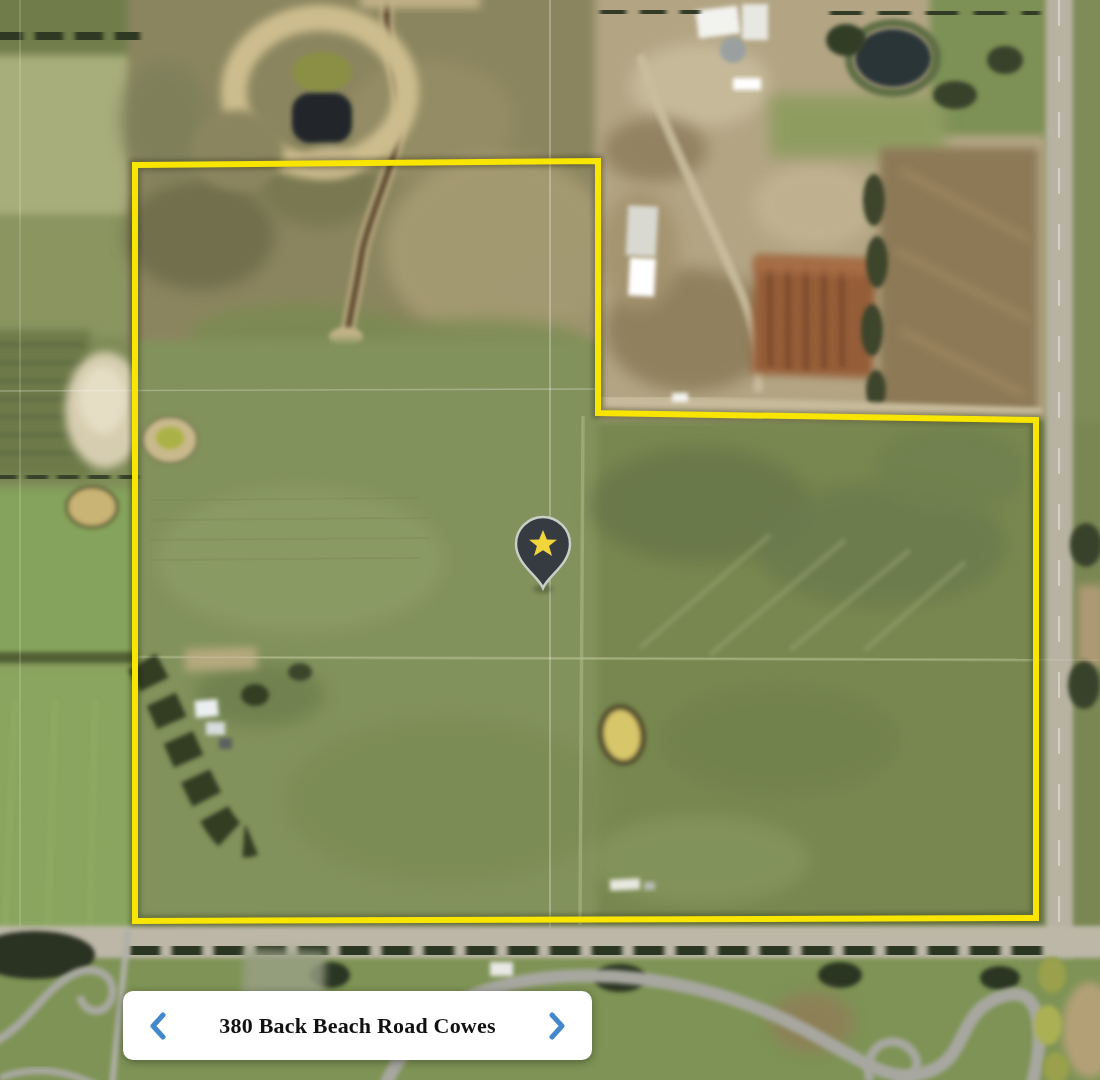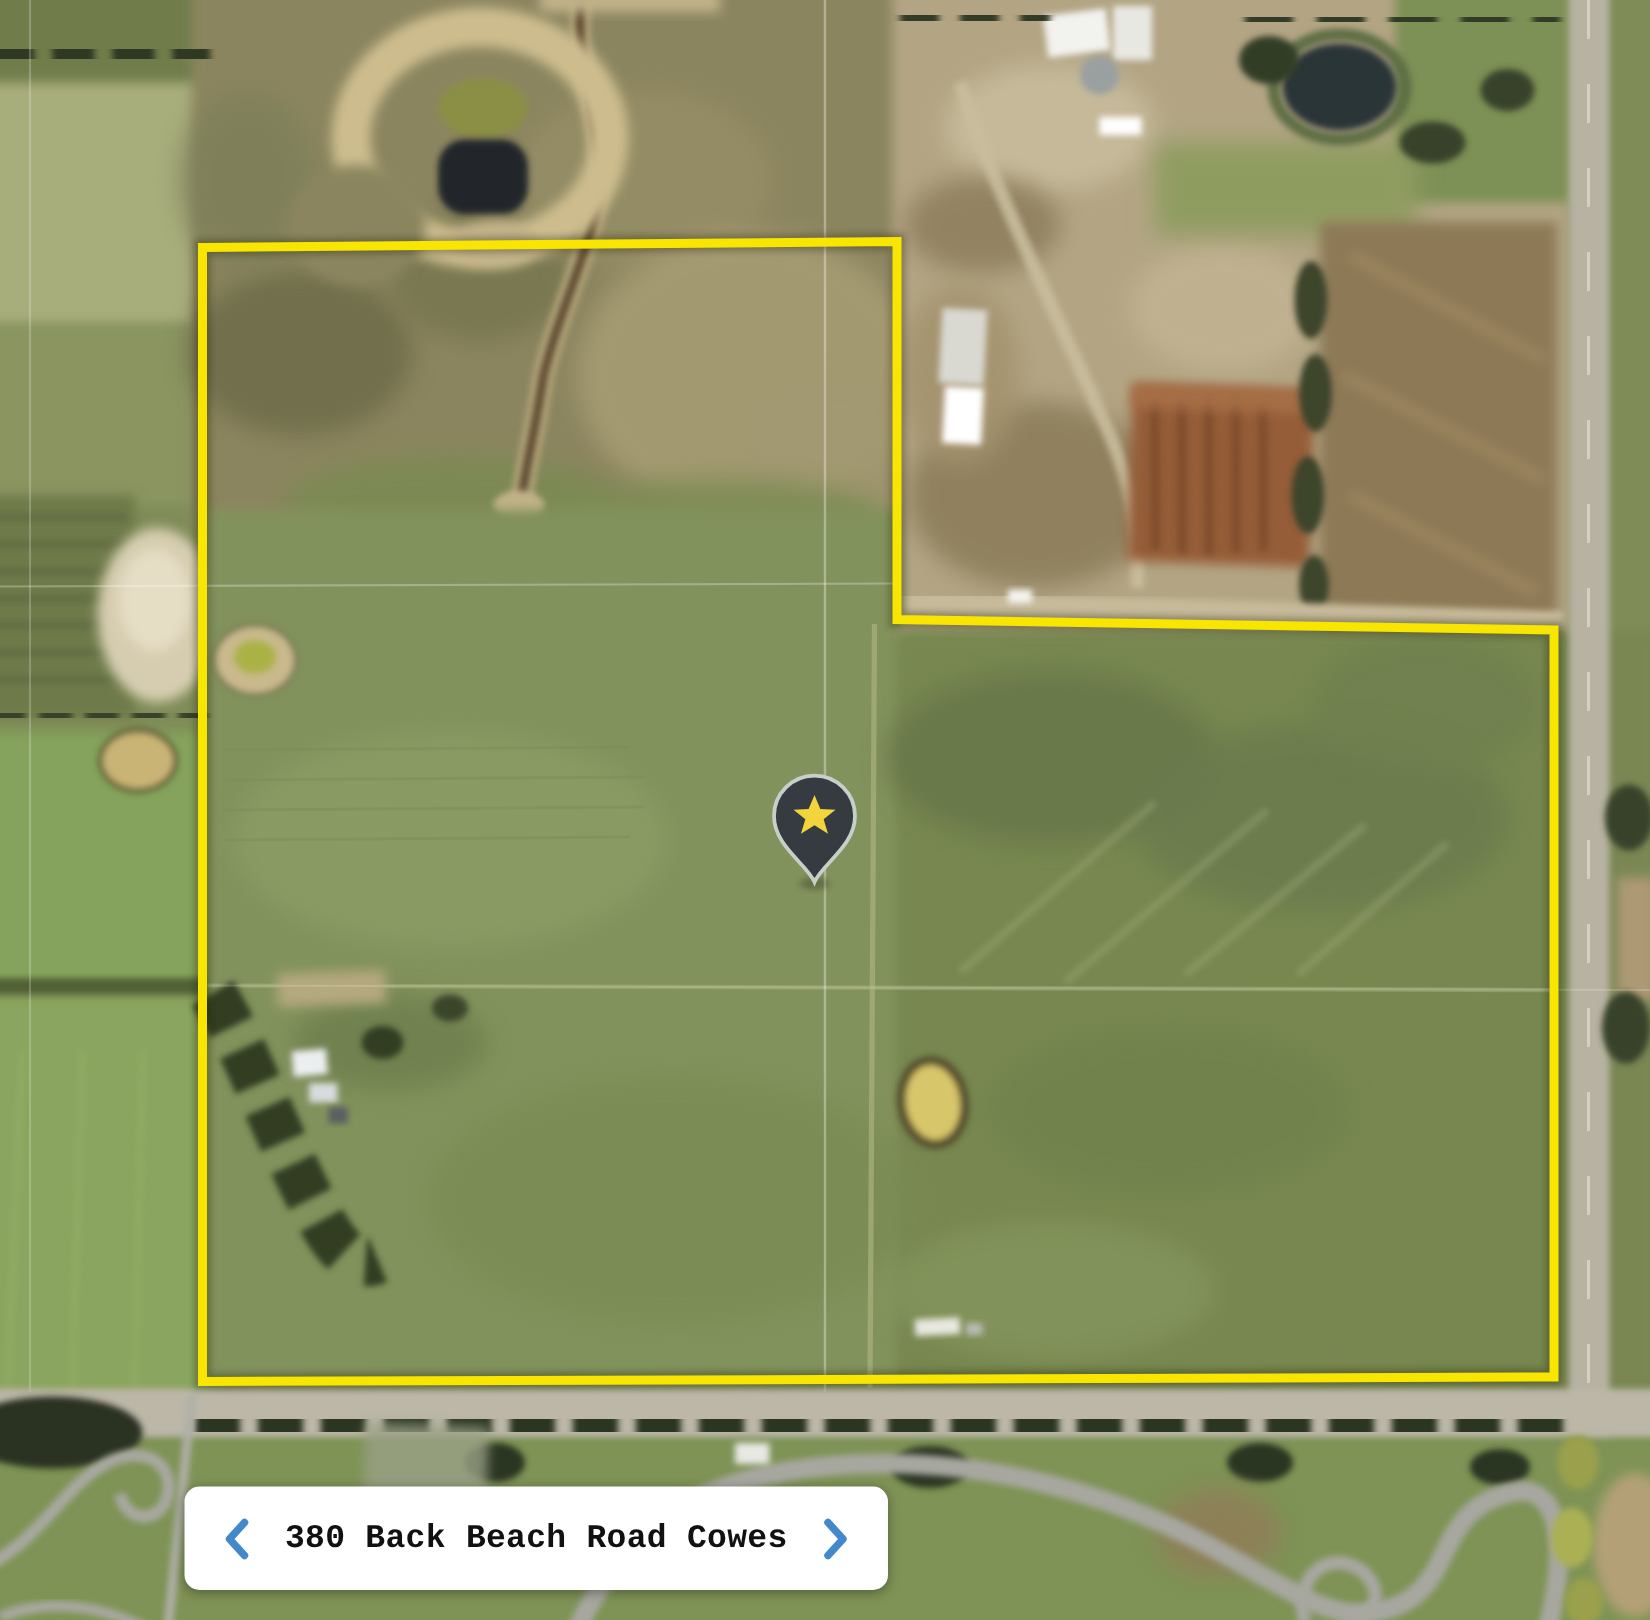--- a/index.html
+++ b/index.html
@@ -1,17 +1,17 @@
 <!DOCTYPE html>
 <html><head>
 <meta charset="utf-8">
 <style>
   html,body{margin:0;padding:0;background:#222;}
   #stage{position:relative;width:1100px;height:1080px;overflow:hidden;
-         font-family:Liberation Mono, monospace;background:#7f8c58;}
+         font-family:Liberation Serif, serif;background:#7f8c58;}
   #scene{position:absolute;left:0;top:0;}
   .addr-card{position:absolute;left:123px;top:991px;width:469px;height:69px;
     background:#ffffff;border-radius:10px;box-shadow:0 2px 8px rgba(0,0,0,.35);
     display:flex;align-items:center;justify-content:space-between;
     padding:0 24px;box-sizing:border-box;}
   .addr-label{flex:1;text-align:center;font-size:22px;font-weight:bold;
     color:#111;letter-spacing:.2px;white-space:nowrap;}
   .chev{width:22px;height:30px;display:flex;align-items:center;justify-content:center;
     cursor:pointer;background:none;border:none;padding:0;}
 </style>

